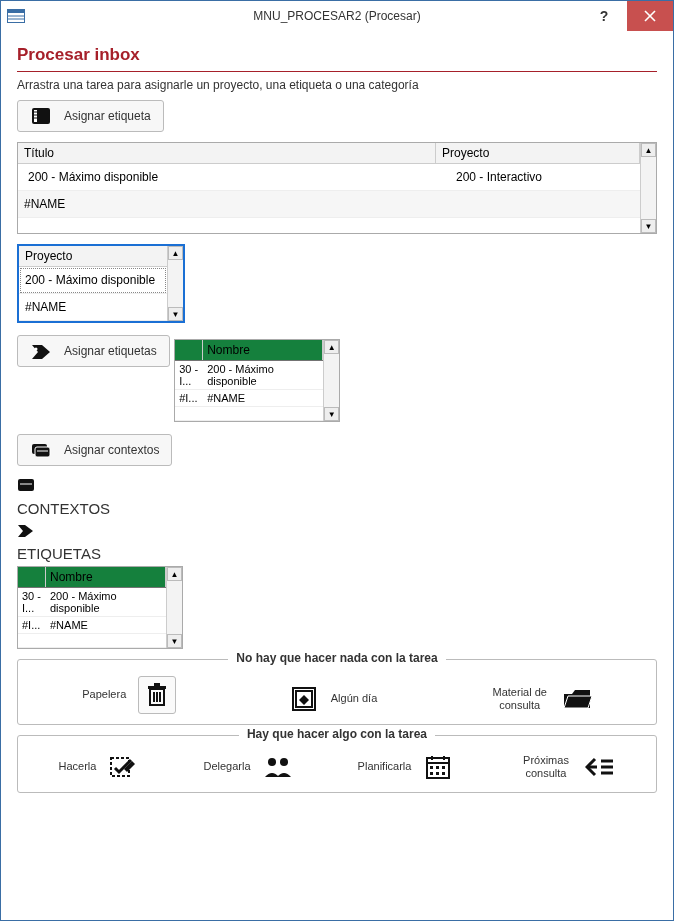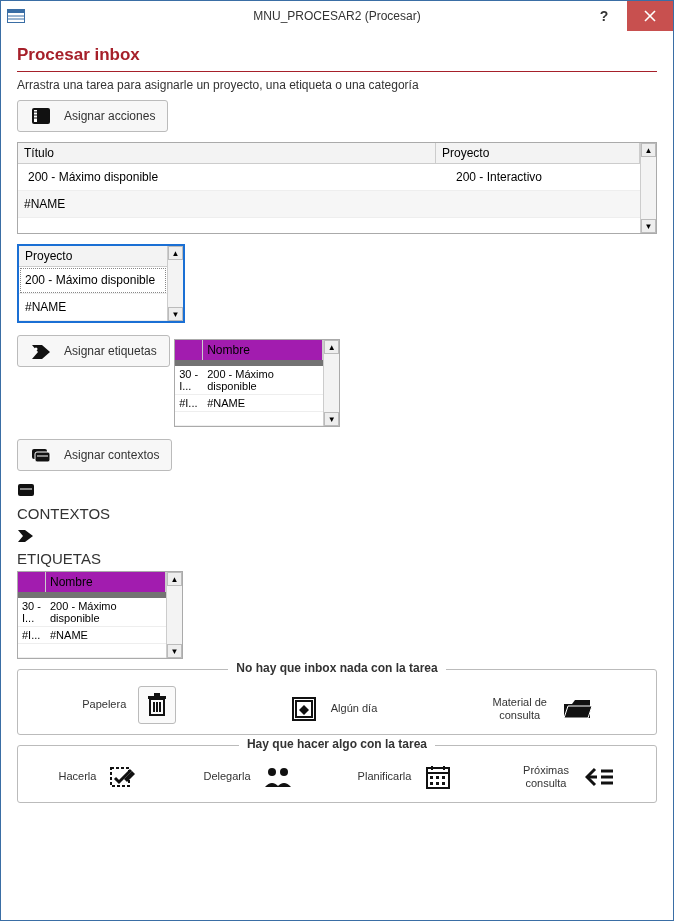--- a/index.html
+++ b/index.html
@@ -26,21 +26,21 @@
   .sbar .strack { flex: 1; background: #f3f3f3; }
   .main-grid { display: flex; }
   .main-grid .cols { flex: 1; }
   .mini-grid-wrap { display: inline-flex; border: 2px solid #1a6fd4; }
   .mini-grid { width: 148px; font-size: 12px; }
   .mini-grid .mh { background: #f3f3f3; border-bottom: 1px solid #ccc; padding: 3px 6px; }
   .mini-grid .mr { padding: 6px 6px; border-bottom: 1px solid #eee; }
   .mini-grid .mr.sel { outline: 1px dotted #888; outline-offset: -2px; }
   .lbl-grid { display: inline-flex; border: 1px solid #aaa; margin-top: 4px; }
   .lbl-grid .lg { width: 148px; font-size: 12px; }
-  .lbl-grid .lh { display: flex; background: #a21caf; border-bottom: 6px solid #737373; }
+  .lbl-grid .lh { display: flex; background: #15803d; border-bottom: 1px solid #737373; }
   .lbl-grid .lh .lc { padding: 3px 4px; border-right: 1px solid #ccc; }
   .lbl-grid .lr { display: flex; border-bottom: 1px solid #eee; }
   .lbl-grid .lr .lc { padding: 2px 4px; font-size: 11px; }
   .section-label { font-size: 15px; color: #333; margin-top: 8px; }
   .fieldset { border: 1px solid #bbb; border-radius: 3px; padding: 8px 8px 10px 8px; margin-top: 10px; position: relative; }
   .fieldset .legend { position: absolute; top: -9px; left: 0; right: 0; text-align: center; font-size: 12px; font-weight: bold; color: #333; }
   .fieldset .legend span { background: #fff; padding: 0 8px; }
   .iconrow { display: flex; justify-content: space-around; align-items: flex-end; margin-top: 8px; }
   .iconcell { display: flex; align-items: center; gap: 12px; }
   .iconcell .cap { font-size: 11px; color: #333; text-align: center; line-height: 1.2; }
@@ -78,21 +78,21 @@
 
   
   <div class="btn">
     <svg class="ic" width="22" height="18" viewBox="0 0 22 18">
       <rect x="2" y="1" width="18" height="16" rx="2" fill="#111"></rect>
       <rect x="4" y="3" width="3" height="12" fill="#fff"></rect>
       <line x1="4" y1="5" x2="7" y2="5" stroke="#111" stroke-width="1"></line>
       <line x1="4" y1="8" x2="7" y2="8" stroke="#111" stroke-width="1"></line>
       <line x1="4" y1="11" x2="7" y2="11" stroke="#111" stroke-width="1"></line>
     </svg>
-    <span>Asignar acciones</span>
+    <span>Asignar etiqueta</span>
   </div>
 
   
   <div class="grid main-grid" style="height:92px;">
     <div class="cols">
       <div class="grid-head">
         <div class="hcell" style="flex:0 0 418px;">Título</div>
         <div class="hcell" style="flex:1;">Proyecto</div>
       </div>
       <div class="grid-row">
@@ -204,21 +204,21 @@
     </div>
     <div class="sbar">
       <div class="sbtn">▲</div>
       <div class="strack"></div>
       <div class="sbtn">▼</div>
     </div>
   </div>
 
   
   <div class="fieldset">
-    <div class="legend"><span>No hay que inbox nada con la tarea</span></div>
+    <div class="legend"><span>No hay que hacer nada con la tarea</span></div>
     <div class="iconrow">
       <div class="iconcell">
         <div class="cap">Papelera</div>
         <div class="bigicon framed">
           <svg width="22" height="24" viewBox="0 0 22 24">
             <rect x="4" y="6" width="14" height="16" fill="none" stroke="#111" stroke-width="2"></rect>
             <line x1="8" y1="9" x2="8" y2="19" stroke="#111" stroke-width="2"></line>
             <line x1="11" y1="9" x2="11" y2="19" stroke="#111" stroke-width="2"></line>
             <line x1="14" y1="9" x2="14" y2="19" stroke="#111" stroke-width="2"></line>
             <rect x="2" y="3" width="18" height="3" fill="#111"></rect>

